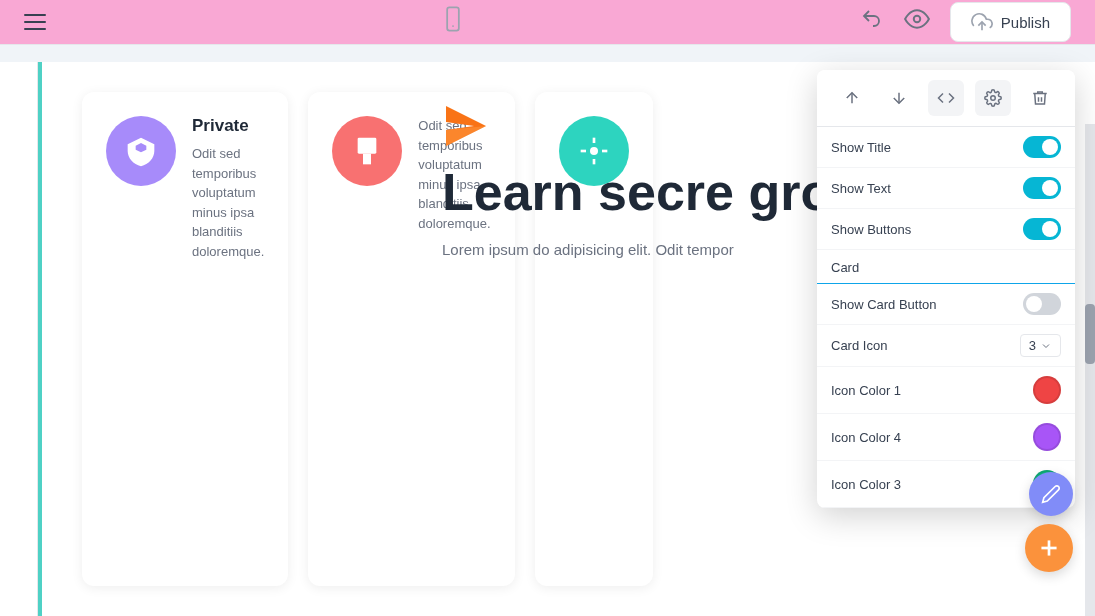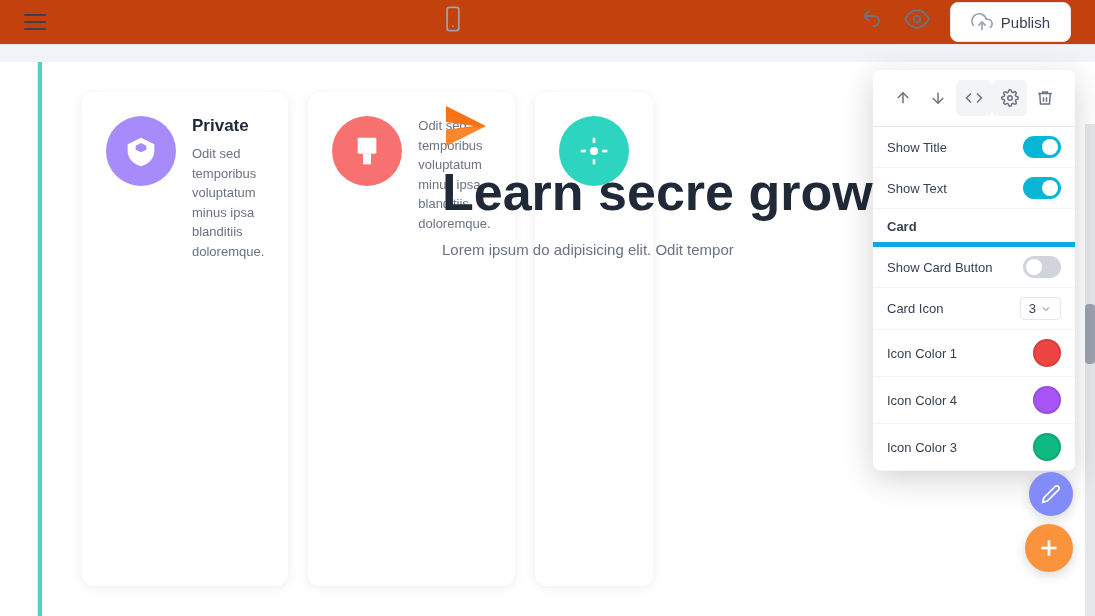--- a/index.html
+++ b/index.html
@@ -1,21 +1,21 @@
 <!DOCTYPE html>
 <html><head>
   <meta charset="utf-8">
   <style>
     * { box-sizing: border-box; margin: 0; padding: 0; }
     body { font-family: 'Segoe UI', Arial, sans-serif; background: #f0f4f8; width: 1095px; height: 616px; overflow: hidden; position: relative; }
 
     
     .topbar {
       position: absolute; top: 0; left: 0; right: 0; height: 45px;
-      background: #c2410c; display: flex; align-items: center; justify-content: space-between;
+      background: #f9a8d4; display: flex; align-items: center; justify-content: space-between;
       padding: 0 24px; border-bottom: 1px solid #e5e7eb; z-index: 100;
     }
     .topbar-left { display: flex; align-items: center; }
     .hamburger-icon { display: flex; flex-direction: column; gap: 5px; cursor: pointer; }
     .hamburger-icon span { display: block; width: 22px; height: 2px; background: #374151; border-radius: 2px; }
     .topbar-center { display: flex; align-items: center; }
     .phone-icon { font-size: 28px; color: #9ca3af; }
     .topbar-right { display: flex; align-items: center; gap: 20px; }
     .topbar-icon { font-size: 22px; color: #6b7280; cursor: pointer; }
     .publish-btn {
@@ -94,21 +94,21 @@
       position: absolute; right: 0; top: 62px; width: 10px; bottom: 0;
       background: #e5e7eb;
     }
     .scrollbar-thumb {
       position: absolute; top: 180px; width: 10px; height: 60px;
       background: #9ca3af; border-radius: 4px;
     }
 
     
     .settings-panel {
-      position: absolute; top: 70px; right: 20px; width: 202px;
+      position: absolute; top: 70px; right: 20px; width: 258px;
       background: #fff; border-radius: 8px;
       box-shadow: 0 8px 32px rgba(0,0,0,0.18);
       z-index: 200; overflow: hidden;
     }
 
     
     .panel-toolbar {
       display: flex; align-items: center; justify-content: space-around;
       padding: 10px 12px; border-bottom: 1px solid #e5e7eb;
       background: #fff;
@@ -122,22 +122,22 @@
 
     
     .panel-body { max-height: 440px; overflow-y: auto; }
     .setting-row {
       display: flex; align-items: center; justify-content: space-between;
       padding: 9px 14px; border-bottom: 1px solid #f3f4f6;
       min-height: 40px;
     }
     .setting-label { font-size: 13px; color: #374151; font-weight: 400; }
     .section-label {
-      font-size: 13px; color: #374151; font-weight: 700;
-      padding: 10px 14px 8px; background: #fff; border-bottom: 5px solid #0ea5e9;
+      font-size: 13px; color: #374151; font-weight: 400;
+      padding: 10px 14px 8px; background: #fff; border-bottom: 1px solid #0ea5e9;
     }
 
     
     .toggle {
       width: 38px; height: 22px; border-radius: 11px; position: relative; cursor: pointer;
     }
     .toggle.on { background: #06b6d4; }
     .toggle.off { background: #d1d5db; }
     .toggle-knob {
       position: absolute; top: 3px; width: 16px; height: 16px; border-radius: 50%; background: #fff;
@@ -337,20 +337,26 @@
     </div>
 
 
     <div class="setting-row">
       <span class="setting-label">Show Text</span>
       <div class="toggle on">
         <div class="toggle-knob"></div>
       </div>
     </div>
 
+    <div class="setting-row">
+      <span class="setting-label">Show Buttons</span>
+      <div class="toggle on">
+        <div class="toggle-knob"></div>
+      </div>
+    </div>
 
     <div class="section-label">Card</div>
 
 
     <div class="setting-row">
       <span class="setting-label">Show Card Button</span>
       <div class="toggle off">
         <div class="toggle-knob"></div>
       </div>
     </div>

